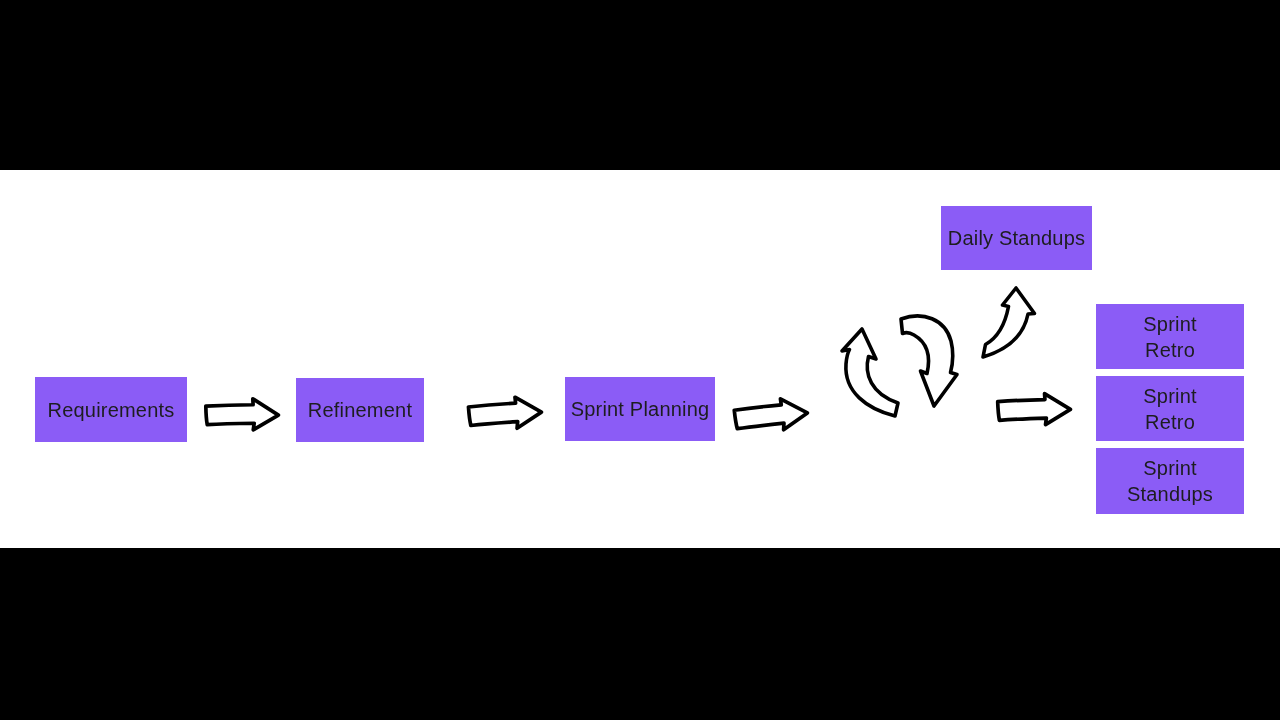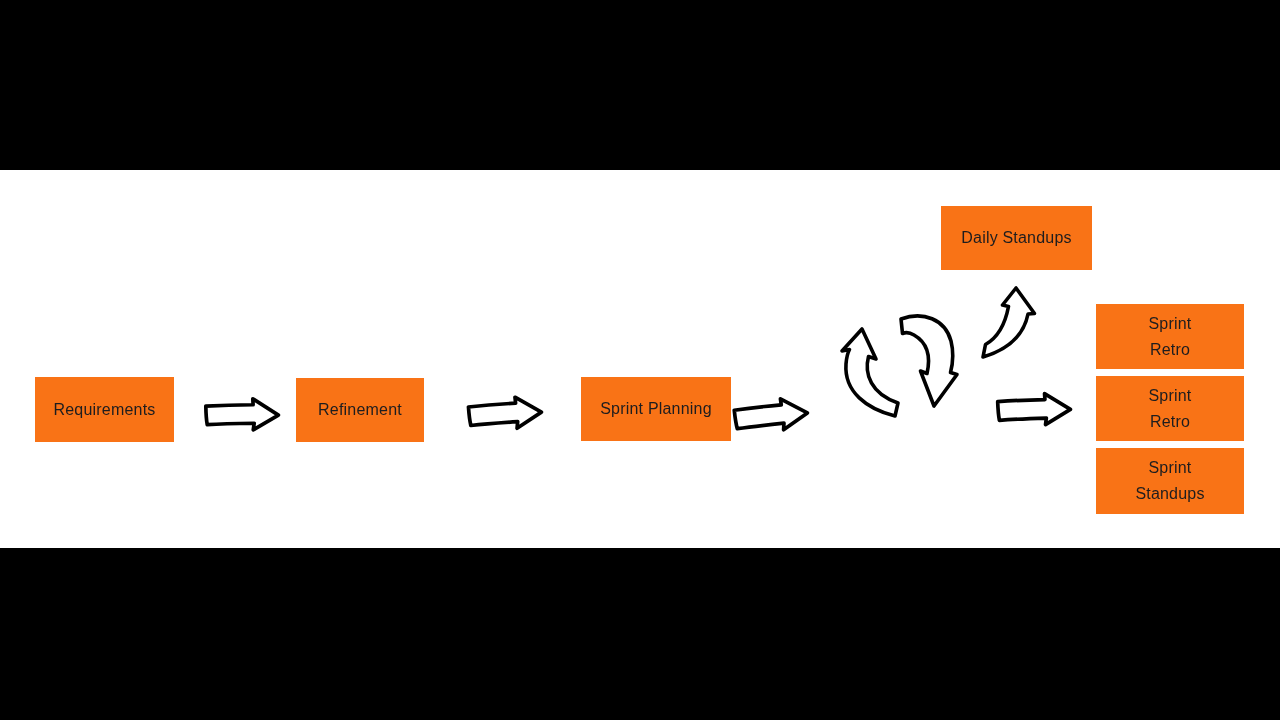--- a/index.html
+++ b/index.html
@@ -28,38 +28,38 @@
   #canvas {
     position: absolute;
     left: 0;
     top: 170px;
     width: 1280px;
     height: 378px;
     background: #ffffff;
   }
   .node {
     position: absolute;
-    background: #f97316;
+    background: #8b5cf6;
     color: #1d1d1f;
     display: flex;
     flex-direction: column;
     align-items: center;
     justify-content: center;
     text-align: center;
-    font-size: 16px;
+    font-size: 20px;
     line-height: 26px;
     letter-spacing: 0.2px;
   }
   .node span { display: block; white-space: nowrap; }
 
   
-  #node-requirements       { left: 35px;   top: 377px; width: 139px; height: 65px; }
+  #node-requirements       { left: 35px;   top: 377px; width: 152px; height: 65px; }
   #node-refinement         { left: 296px;  top: 378px; width: 128px; height: 64px; }
   #node-loe                { left: 296px;  top: 450px; width: 151px; height: 65px; }
-  #node-sprint-planning    { left: 581px;  top: 377px; width: 150px; height: 64px; }
+  #node-sprint-planning    { left: 565px;  top: 377px; width: 150px; height: 64px; }
   #node-sprint             { left: 825px;  top: 432px; width: 151px; height: 63px; }
   #node-daily-standups     { left: 941px;  top: 206px; width: 151px; height: 64px; }
   #node-sprint-demo        { left: 1096px; top: 304px; width: 148px; height: 65px; }
   #node-sprint-retro       { left: 1096px; top: 376px; width: 148px; height: 65px; }
   #node-sprint-planning-2  { left: 1096px; top: 448px; width: 148px; height: 66px; }
 
   .arrow-svg { position: absolute; overflow: visible; }
   #flow-arrow-1 { left: 203px; top: 396px; transform: rotate(2deg); }
   #flow-arrow-2 { left: 466px; top: 395px; transform: rotate(-1deg); }
   #flow-arrow-3 { left: 732px; top: 397px; transform: rotate(-3deg); }

